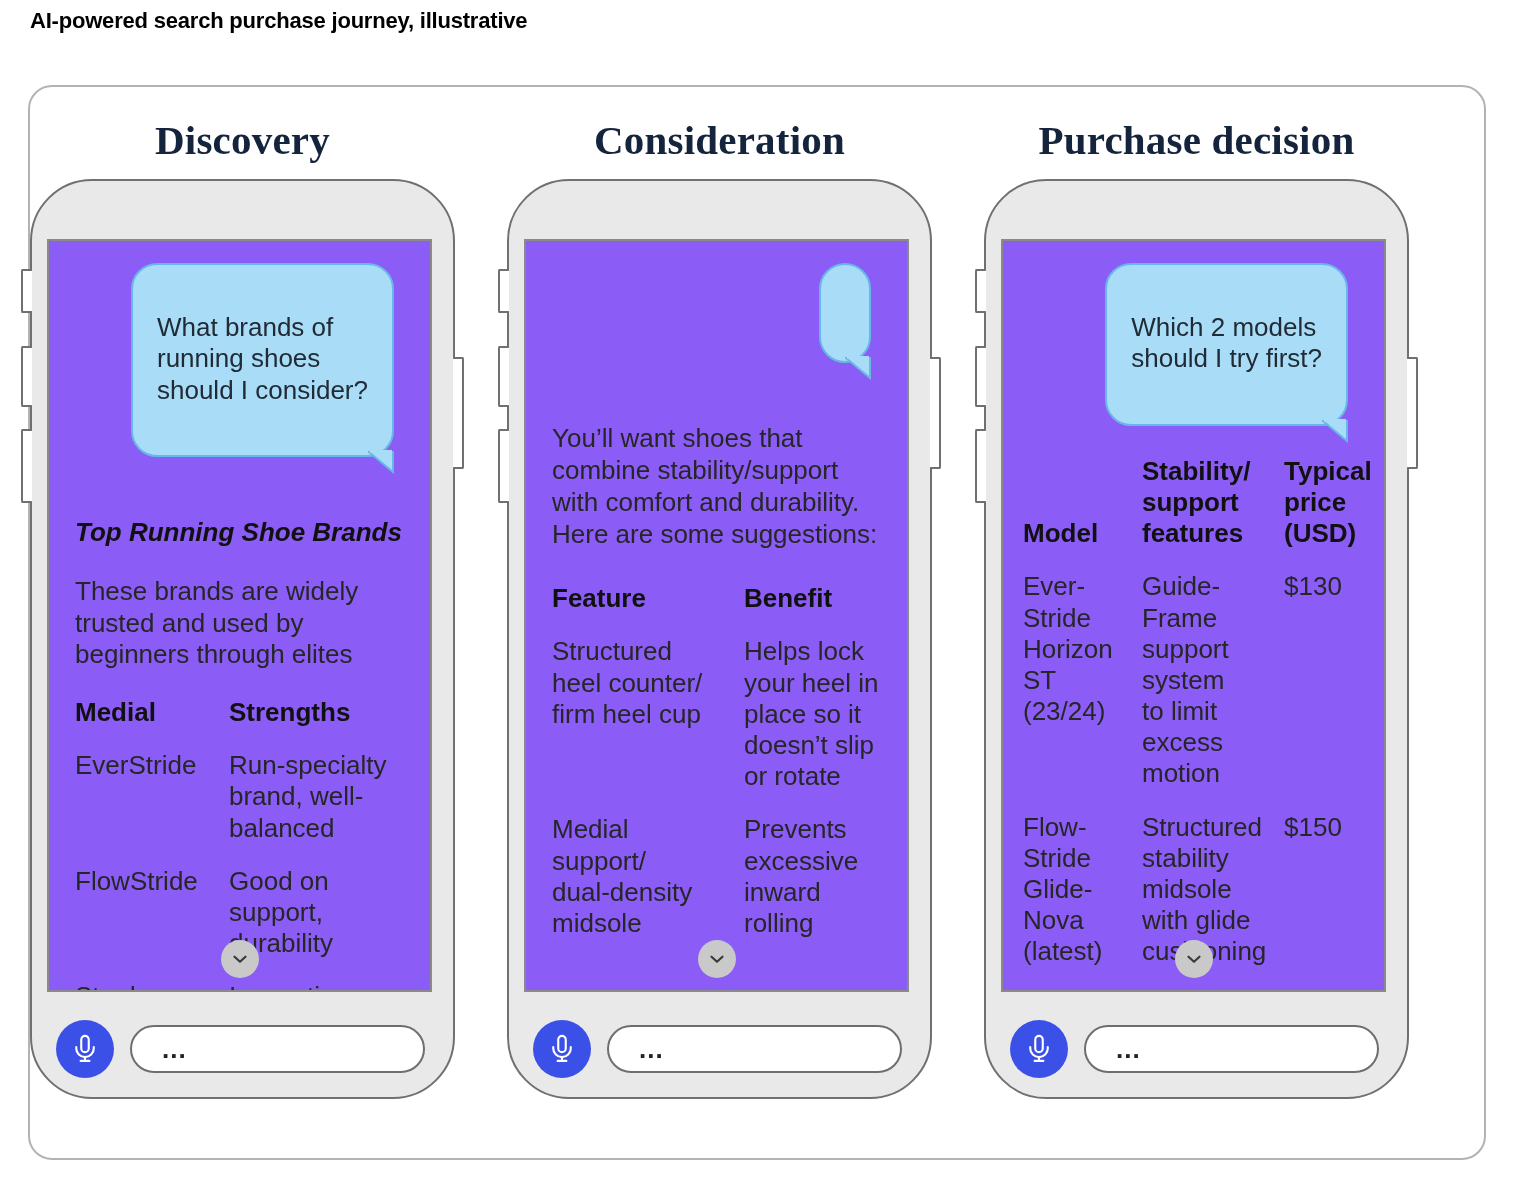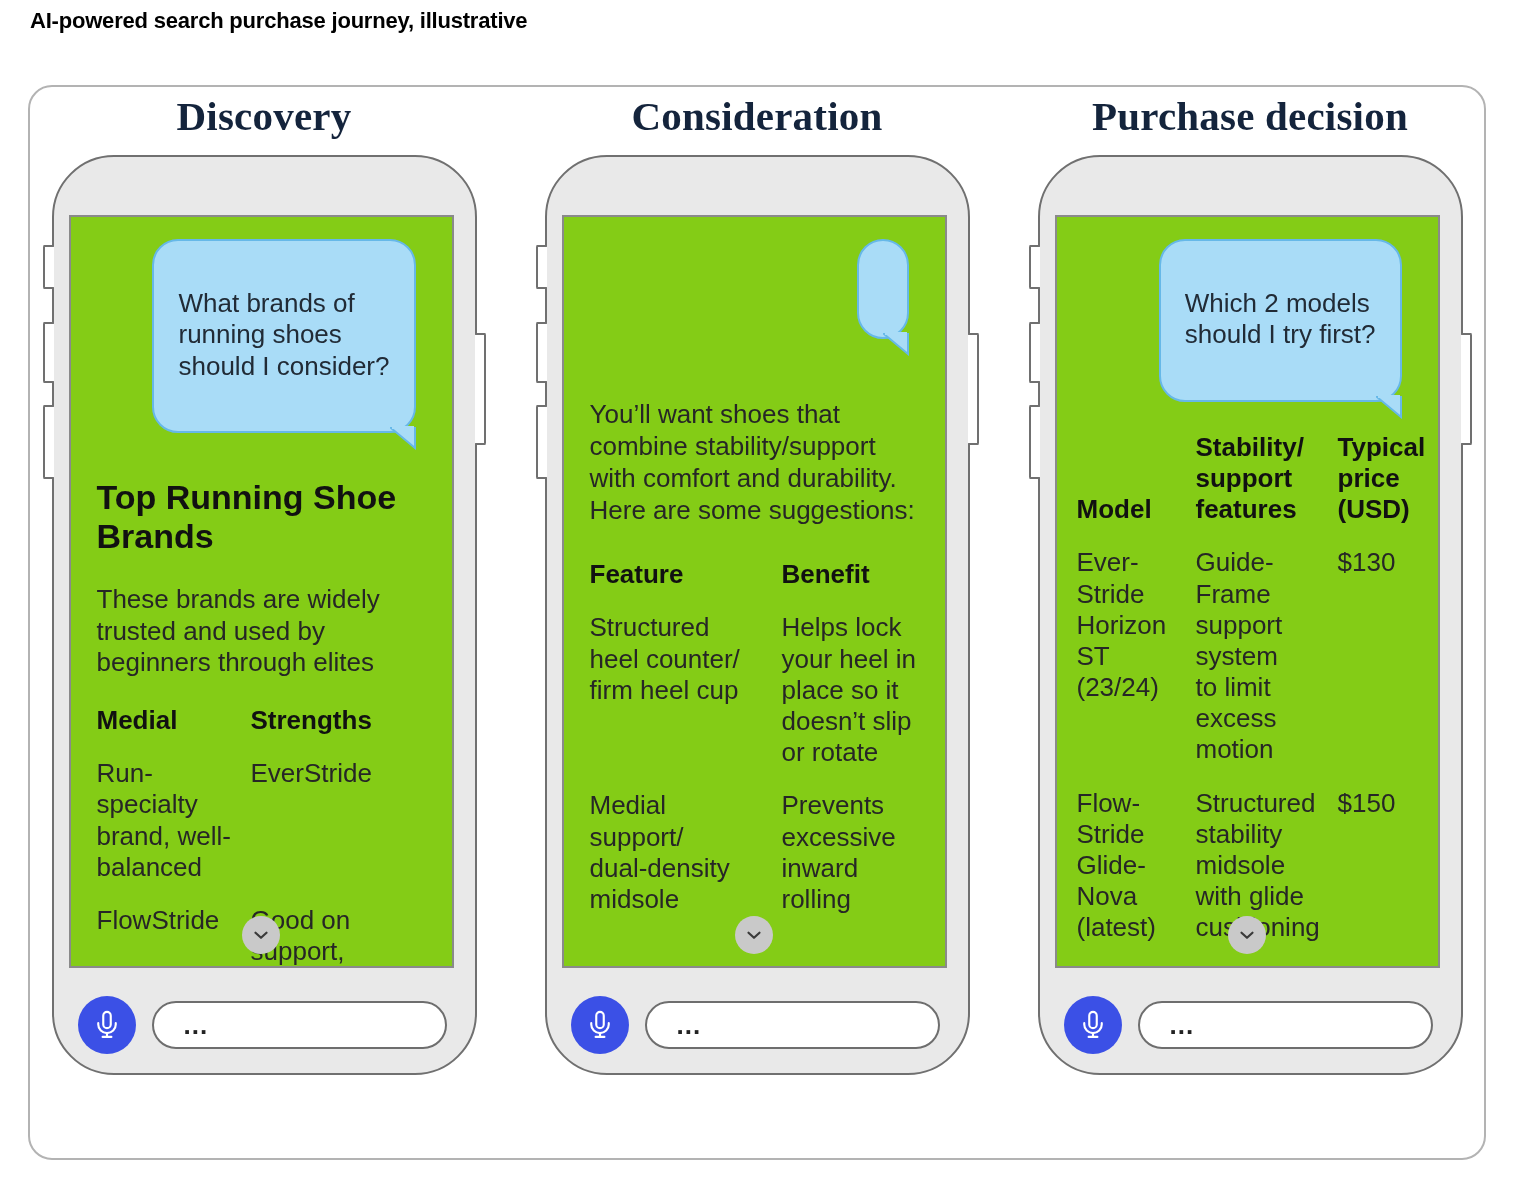--- a/index.html
+++ b/index.html
@@ -8,21 +8,21 @@
     font-family:"Liberation Sans","DejaVu Sans",sans-serif;color:#262626;
     -webkit-font-smoothing:antialiased;
   }
   .page-title{
     position:absolute;left:30px;top:8px;
     font-size:22px;font-weight:bold;color:#000;letter-spacing:-0.2px;
   }
   .panel{
     position:absolute;left:28px;top:85px;width:1458px;height:1075px;
     border:2px solid #b3b3b3;border-radius:24px;box-sizing:border-box;
-    display:flex;justify-content:center;gap:68px;
+    display:flex;gap:52px;padding-top:24px;
   }
   .stage{width:425px;flex:0 0 425px;}
   .stage-title{
     text-align:center;
     font-family:"Liberation Serif","DejaVu Serif",serif;
     font-weight:bold;font-size:41px;color:#14243c;
     height:58px;line-height:58px;margin-bottom:10px;letter-spacing:0.2px;
   }
   .phone{
     position:relative;width:425px;height:920px;box-sizing:border-box;
@@ -33,32 +33,32 @@
     box-sizing:border-box;border-radius:2px;
   }
   .side-btn.left{left:-11px;border-right:none;}
   .side-btn.right{right:-11px;border-left:none;}
   .sb1{top:88px;height:44px;}
   .sb2{top:165px;height:61px;}
   .sb3{top:248px;height:74px;}
   .sbp{top:176px;height:112px;}
   .screen{
     position:absolute;left:15px;top:58px;width:385px;height:753px;
-    box-sizing:border-box;background:#84cc16;border:2px solid #8a8a8a;
+    box-sizing:border-box;background:#8b5cf6;border:2px solid #8a8a8a;
     padding:22px 20px 0 26px;overflow:hidden;
   }
   .screen.pad3{padding-left:20px;}
   .bubble{
     position:relative;margin-left:auto;margin-right:16px;width:fit-content;
     max-width:280px;background:#a9dcf7;border:2px solid #66b8e8;
     border-radius:26px;padding:16px 24px 18px 24px;
     font-size:26px;line-height:1.2;color:#212b36;white-space:pre-line;
   }
   .bubble-tail{position:absolute;right:-2px;bottom:-19px;display:block;}
-  .resp-heading{margin-top:45px;font-size:34px;font-weight:bold;color:#111;}
+  .resp-heading{margin-top:60px;font-size:26px;font-weight:bold;color:#111;font-style:italic;}
   .resp-par{margin-top:28px;font-size:26px;line-height:1.22;white-space:pre-line;color:#262626;}
   .tbl{display:grid;row-gap:22px;margin-top:26px;font-size:26px;line-height:1.2;}
   .tbl.cols2a{grid-template-columns:154px 1fr;}
   .tbl.cols2b{grid-template-columns:192px 1fr;margin-top:33px;}
   .tbl.cols3{grid-template-columns:119px 142px 1fr;margin-top:30px;}
   .th{font-weight:bold;color:#111;white-space:pre-line;}
   .th.bottom{align-self:end;}
   .td{white-space:pre-line;color:#262626;}
   .scroll-btn{
     position:absolute;left:50%;bottom:12px;transform:translateX(-50%);
@@ -105,24 +105,24 @@
             <rect x="2" y="0" width="22" height="3" fill="#a9dcf7"></rect>
           </svg>
         </div>
         <div class="resp-heading">Top Running Shoe Brands</div>
         <div class="resp-par">These brands are widely
 trusted and used by
 beginners through elites</div>
         <div class="tbl cols2a">
           <div class="th">Medial</div>
           <div class="th">Strengths</div>
+          <div class="td">EverStride</div>
           <div class="td">Run-specialty
 brand, well-
 balanced</div>
-          <div class="td">EverStride</div>
           <div class="td">FlowStride</div>
           <div class="td">Good on
 support,
 durability</div>
           <div class="td">Stryde</div>
           <div class="td">Innovation,
 responsiveness</div>
         </div>
         <div class="scroll-btn">
           <svg width="22" height="22" viewBox="0 0 24 24" fill="none" stroke="#3a3a3a" stroke-width="2.4" stroke-linecap="round" stroke-linejoin="round">

